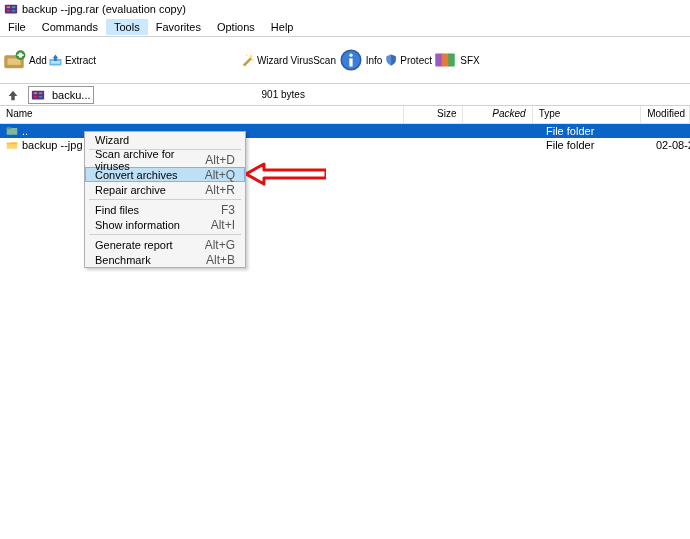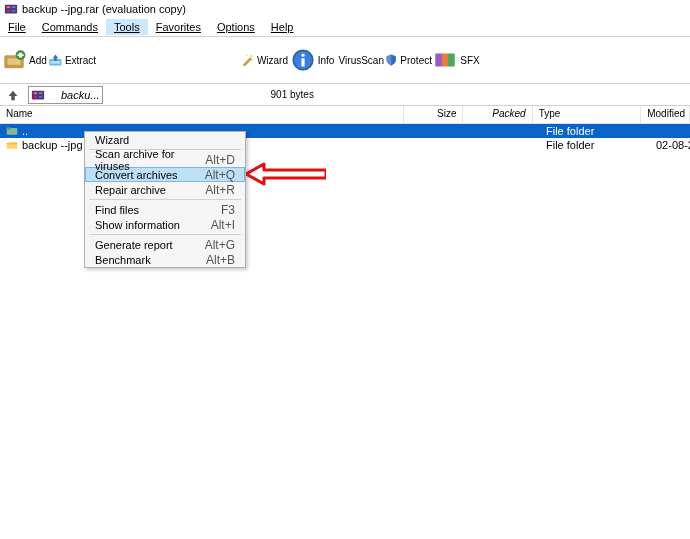--- a/index.html
+++ b/index.html
@@ -3,34 +3,34 @@
 <meta charset="utf-8">
 <style>
 * { margin:0; padding:0; box-sizing:border-box; font-family:"Segoe UI", Tahoma, sans-serif; font-size:11px; }
 body { background:#fff; width:690px; height:539px; position:relative; overflow:hidden; color:#000; }
 
 
 .titlebar { display:flex; align-items:center; height:18px; padding:8px 4px; gap:4px; }
 .app-icon { width:14px; height:14px; }
 
 
-.menubar { display:flex; height:18px; align-items:center;text-decoration:underline; }
+.menubar { display:flex; height:18px; align-items:center; }
 .menubar .mi { padding:2px 8px; cursor:default; }
 .menubar .mi.open { background:#cce8ff; }
 
 
 .toolbar { display:flex; height:48px; border-top:1px solid #d0d0d0; border-bottom:1px solid #d0d0d0; align-items:center; }
 .tool { width:48px; display:flex; flex-direction:row; align-items:center; justify-content:center; gap:2px; cursor:default; }
 .tool .lbl { font-size:10px; }
 .tool svg { width:26px; height:26px; }
 
 
 .locbar { display:flex; height:22px; align-items:center; border-bottom:1px solid #d0d0d0; padding:0 4px; gap:6px; }
 .up { width:18px; height:18px; display:flex; align-items:center; justify-content:center; }
-.loc-field { display:flex; align-items:center; gap:16px; border:1px solid #999; height:18px; padding:0 2px; flex-shrink:0;font-style:italic; }
+.loc-field { display:flex; align-items:center; gap:7px; border:1px solid #999; height:18px; padding:0 2px; flex-shrink:0; }
 .loc-icon { width:14px; height:14px; }
 .extra-text { font-size:10px; }
 
 
 .cols { display:flex; height:18px; border-bottom:1px solid #e0e0e0; background:#fff; }
 .col { border-right:1px solid #e5e5e5; padding:2px 6px; font-size:10px; }
 .col.name { width:410px; }
 .col.size { width:60px; text-align:right; }
 .col.packed { width:70px; text-align:right;font-style:italic; }
 .col.type { width:110px; }
@@ -108,41 +108,41 @@
     <svg viewBox="0 0 32 32">
         <path d="M6 26 L22 10 L26 14 L10 30 Z" fill="#c49b4c"></path>
         <circle cx="24" cy="8" r="3" fill="#ffe36b"></circle>
         <circle cx="14" cy="6" r="2" fill="#ffe36b"></circle>
         <circle cx="28" cy="16" r="2" fill="#ffe36b"></circle>
       </svg>
     <span class="lbl">Wizard</span>
   </div>
   <div class="tool">
     <svg viewBox="0 0 32 32">
-        <circle cx="16" cy="16" r="12" fill="#3d7fd6" stroke="#2a5fa8" stroke-width="2"></circle>
-        <rect x="14" y="14" width="4" height="10" fill="#fff"></rect>
-        <circle cx="16" cy="10" r="2" fill="#fff"></circle>
-      </svg>
-    <span class="lbl">Info</span>
-  </div>
-  <div class="tool">
-    <svg viewBox="0 0 32 32">
         <circle cx="16" cy="16" r="12" fill="#43b843"></circle>
         <circle cx="16" cy="16" r="6" fill="#2a8a2a"></circle>
         <g stroke="#2a8a2a" stroke-width="2">
           <line x1="16" y1="2" x2="16" y2="8"></line>
           <line x1="16" y1="24" x2="16" y2="30"></line>
           <line x1="2" y1="16" x2="8" y2="16"></line>
           <line x1="24" y1="16" x2="30" y2="16"></line>
         </g>
       </svg>
     <span class="lbl">VirusScan</span>
   </div>
   <div class="tool">
     <svg viewBox="0 0 32 32">
+        <circle cx="16" cy="16" r="12" fill="#3d7fd6" stroke="#2a5fa8" stroke-width="2"></circle>
+        <rect x="14" y="14" width="4" height="10" fill="#fff"></rect>
+        <circle cx="16" cy="10" r="2" fill="#fff"></circle>
+      </svg>
+    <span class="lbl">Info</span>
+  </div>
+  <div class="tool">
+    <svg viewBox="0 0 32 32">
         <path d="M16 4 L26 8 V16 C26 24 16 28 16 28 C16 28 6 24 6 16 V8 Z" fill="#5a8fe0" stroke="#3a68b5"></path>
         <path d="M16 4 L26 8 V16 C26 24 16 28 16 28 V4 Z" fill="#3a68b5"></path>
       </svg>
     <span class="lbl">Protect</span>
   </div>
   <div class="tool">
     <svg viewBox="0 0 32 32">
         <rect x="4" y="8" width="10" height="16" rx="1" fill="#9b5bbf"></rect>
         <rect x="12" y="8" width="10" height="16" rx="1" fill="#e67b3e"></rect>
         <rect x="20" y="8" width="8" height="16" rx="1" fill="#4aa85a"></rect>

